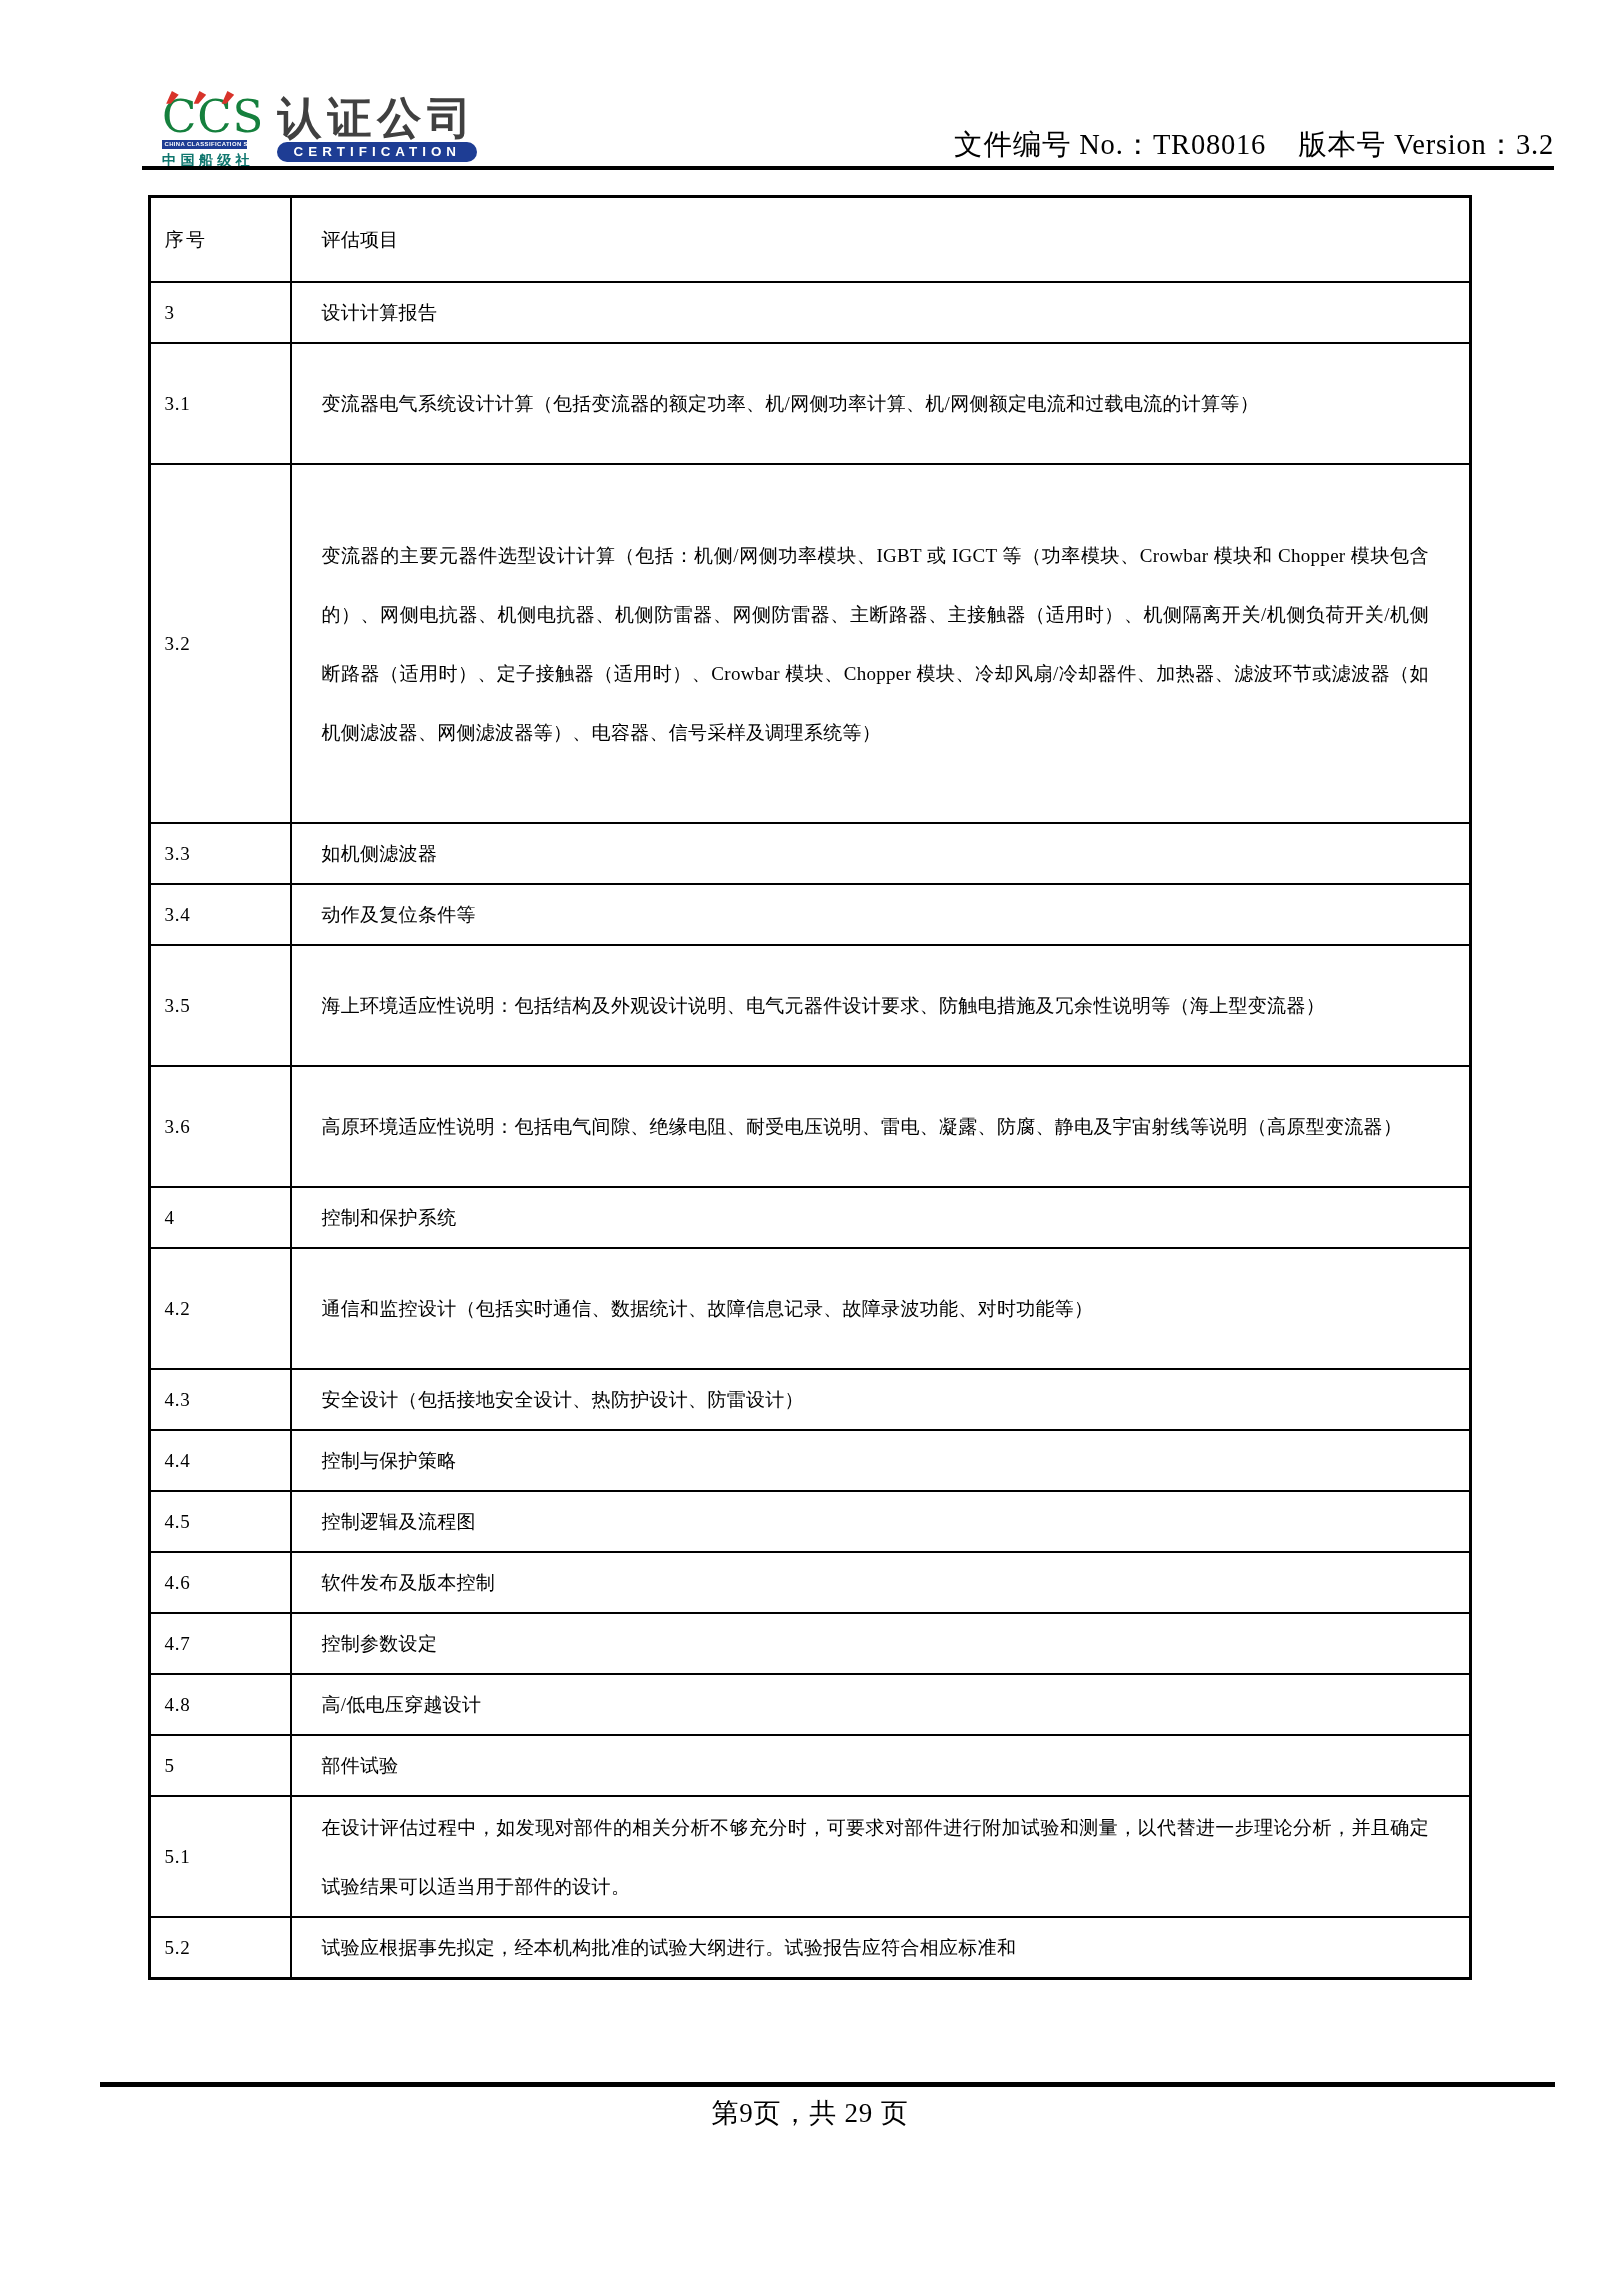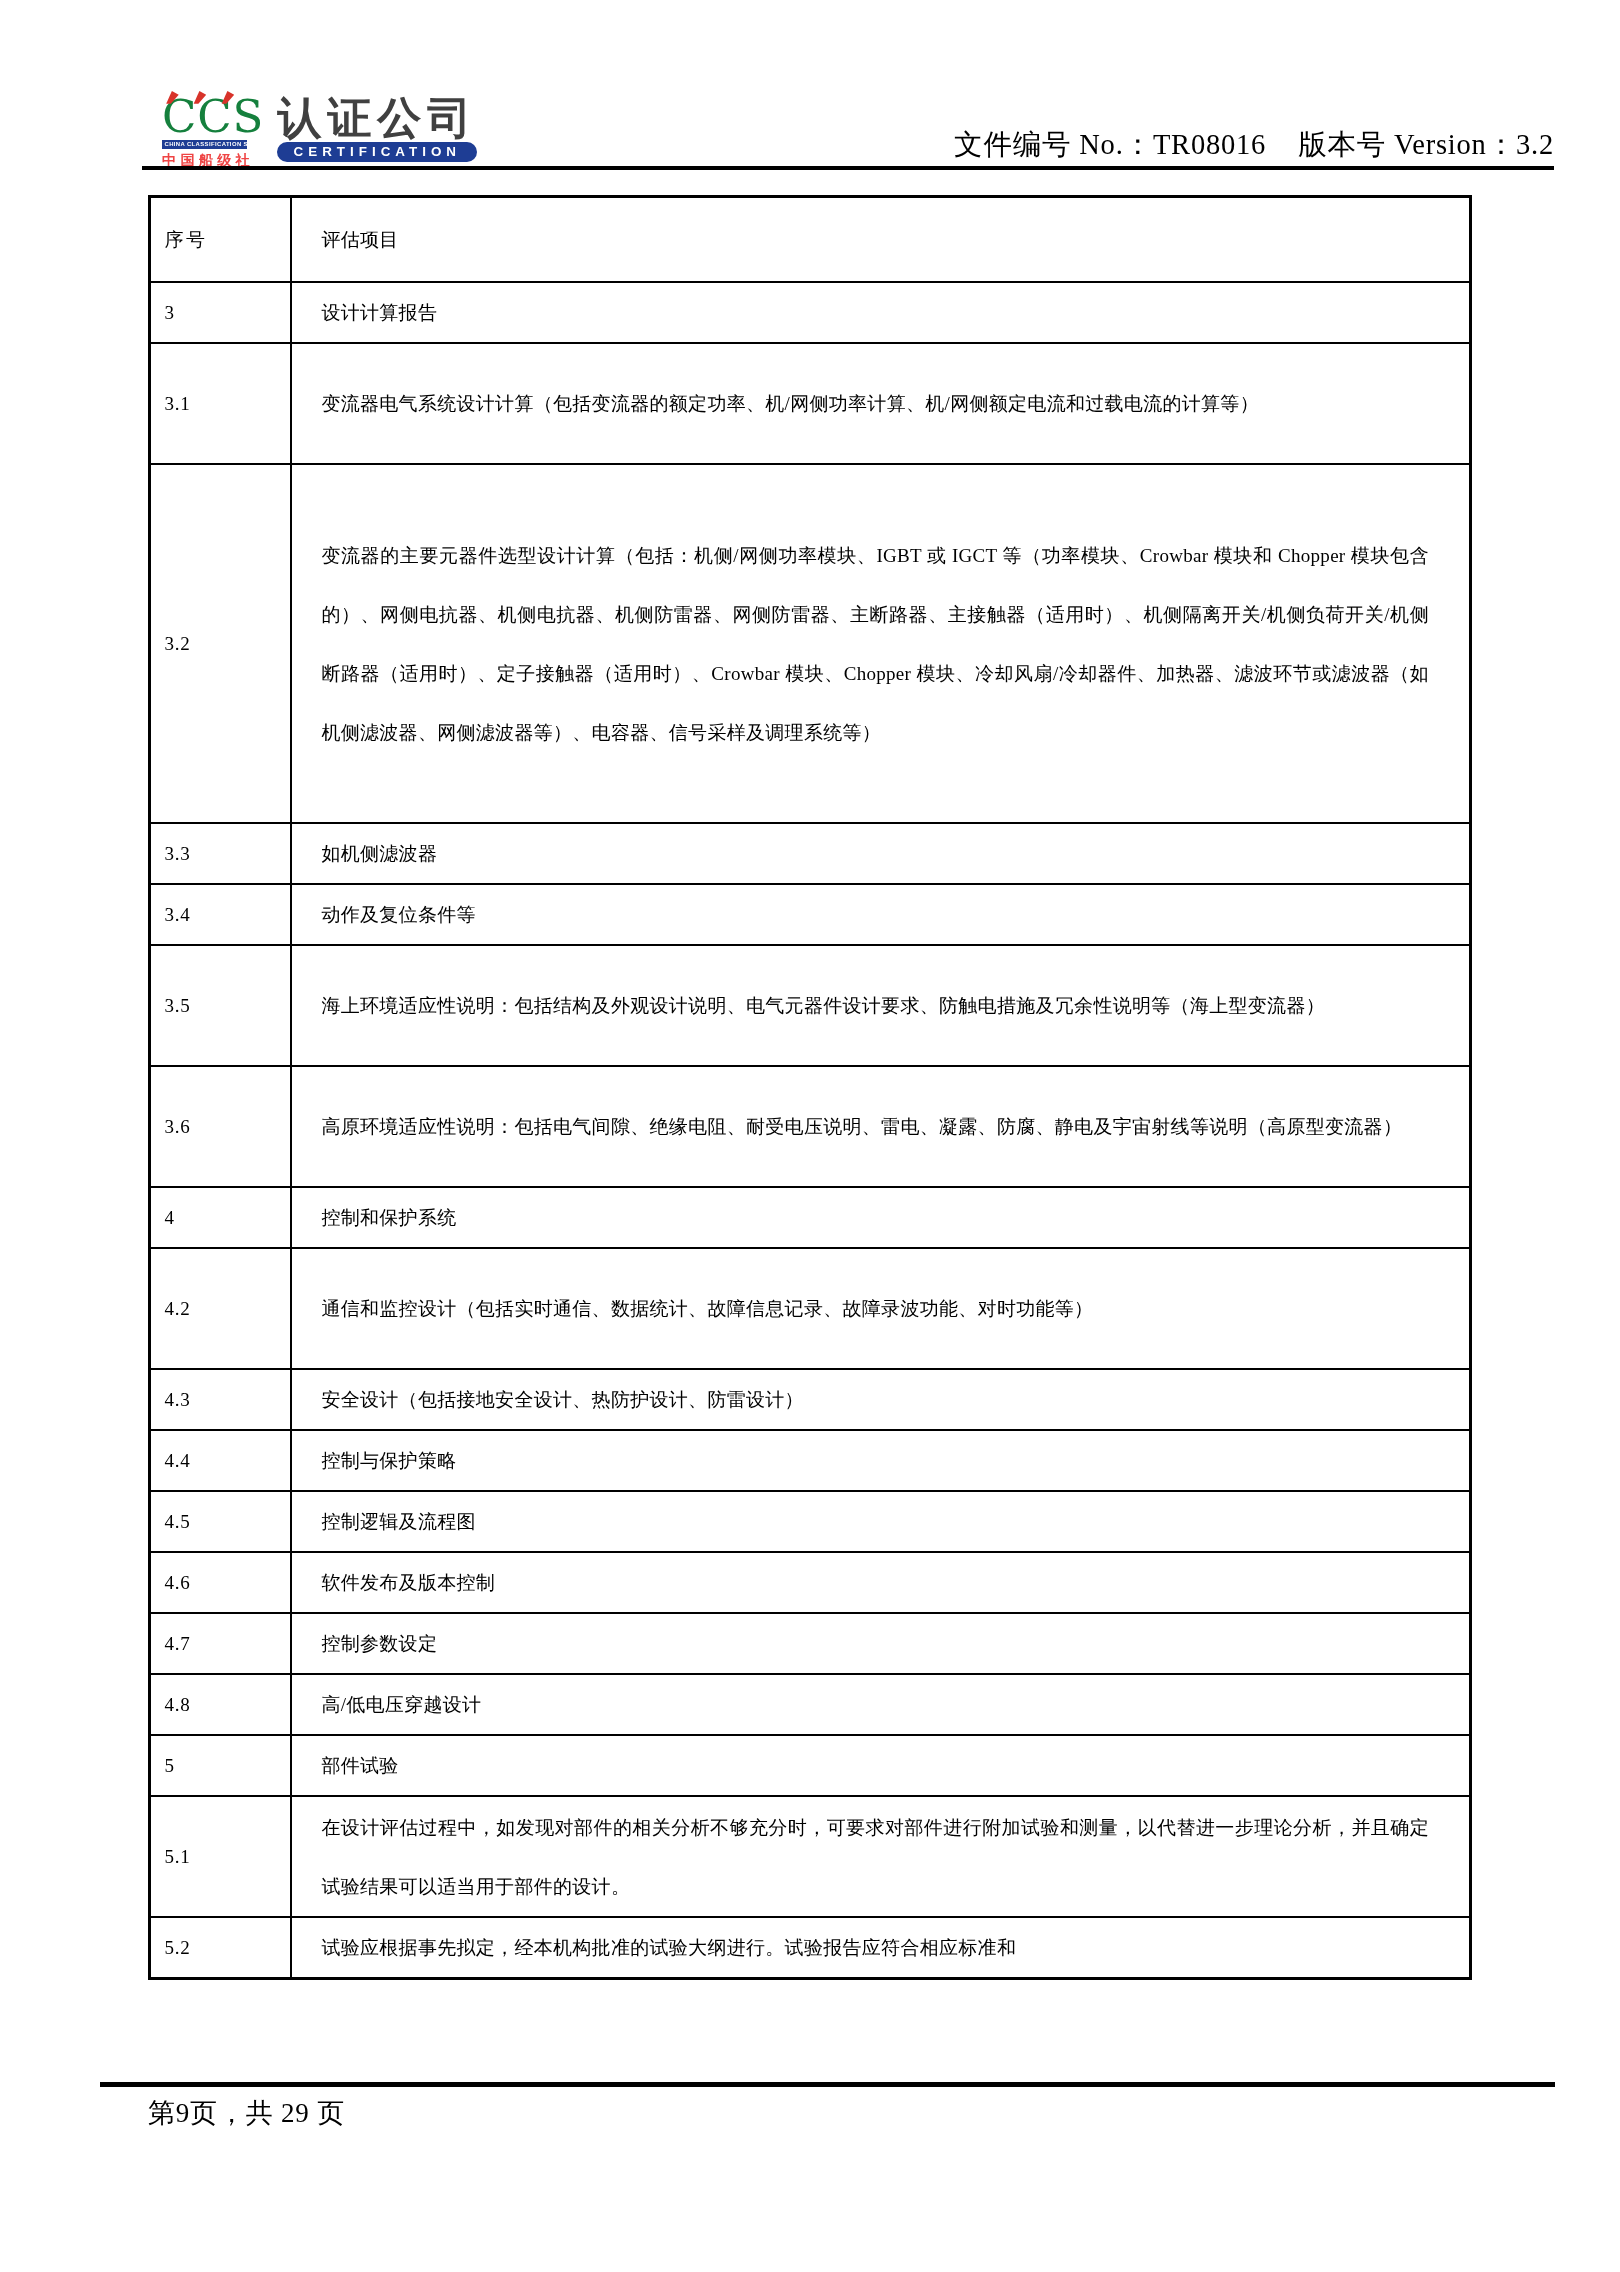--- a/index.html
+++ b/index.html
@@ -27,21 +27,21 @@
     clip-path:polygon(12% 100%, 52% 0%, 100% 28%, 45% 100%);
   }
   .f1 { left:2.5px; } .f2 { left:30px; } .f3 { left:58px; }
   .en-bar {
     margin-top:2.5px; display:block; background:#1e3d94; color:#fff;
     font-family:"Liberation Sans","DejaVu Sans",sans-serif; font-weight:bold;
     font-size:5.9px; letter-spacing:0.4px; text-align:center; padding:1.7px 2.5px;
     white-space:nowrap; width:80px;
   }
   .cn-sub {
-    margin-top:1.7px; color:#ef4444; font-weight:bold; font-size:14.2px;
+    margin-top:1.7px; color:#0f766e; font-weight:bold; font-size:14.2px;
     letter-spacing:4.2px; font-family:"Liberation Sans","DejaVu Sans",sans-serif;
     white-space:nowrap;
   }
   .brand-cn {
     font-family:"Liberation Sans","DejaVu Sans",sans-serif;
     font-weight:bold; font-size:44px; line-height:42px; color:#404040;
     letter-spacing:5.9px; white-space:nowrap;
   }
   .brand-en {
     margin-top:2.5px; display:block; background:#1e3d94; color:#fff;
@@ -74,21 +74,21 @@
   tr.head td { height:83px; }
   tr.head td.c1 { letter-spacing:2.5px; }
   tr.r1 td { height:59px; }
   tr.r2 td { height:119px; }
   tr.r6 td { height:357px; }
 
   
   .ftr-rule { position:absolute; left:100px; top:2082px; width:1455px; height:5px; background:#000; }
   .page-num {
     position:absolute; left:148px; top:2095px; width:1324px;
-    font-size:27px; letter-spacing:0.8px;
+    text-align:center; font-size:27px; letter-spacing:0.8px;
   }
 </style>
 </head>
 <body>
 
 <div class="page">
 
   <div class="logo">
     <div class="logo-left">
       <div class="ccs-wrap">

